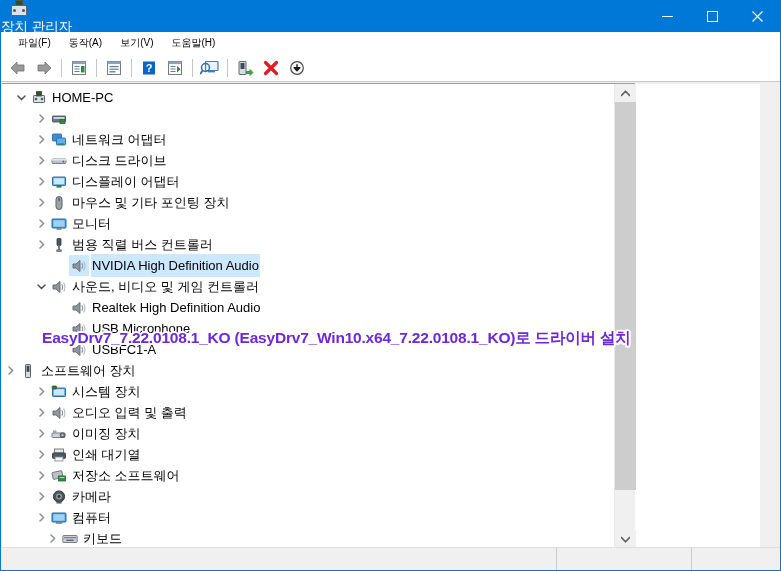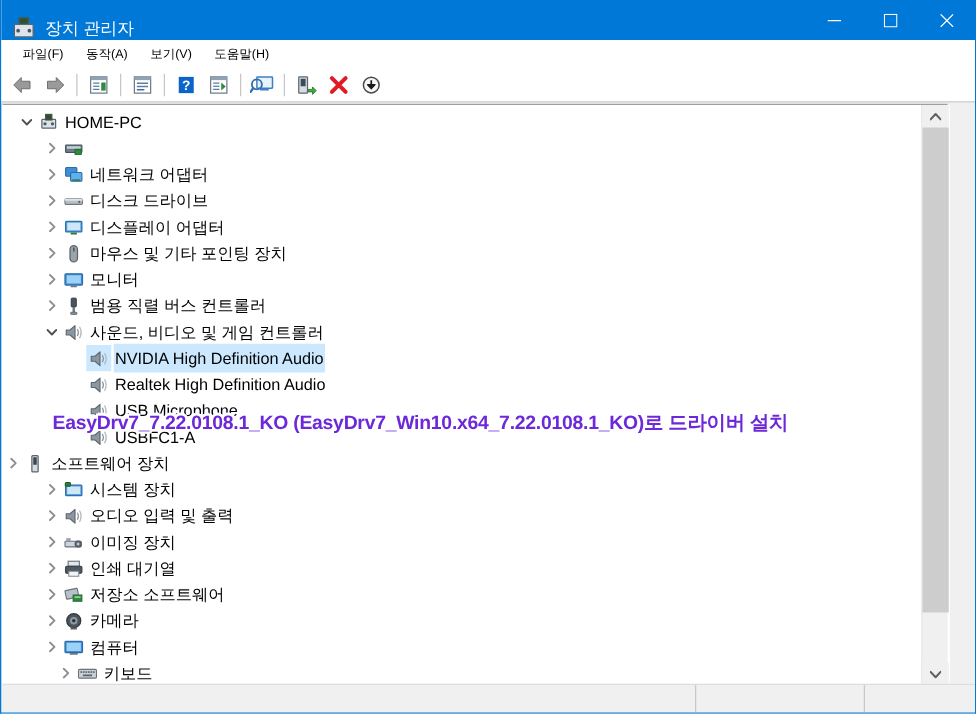--- a/index.html
+++ b/index.html
@@ -17,23 +17,24 @@
     border: 1px solid #0078d7;
     border-top: none;
     overflow: hidden;
   }
 
   
   #titlebar {
     height: 32px;
     background: #0078d7;
     display: flex;
-    align-items: flex-end;
+    align-items: flex-start;
     position: relative;
     user-select: none;
+    flex-direction: column;
   }
   #titlebar-icon {
     width: 18px; height: 18px;
     margin-left: 9px; margin-right: 8px;
     position: relative;
     flex: 0 0 auto;
   }
   .dm-icon-body {
     position: absolute;
     left: 1px; top: 5px;
@@ -117,21 +118,21 @@
   .tb-sep {
     width: 1px; height: 18px;
     background: #c6c6c6;
     margin: 0 4px;
   }
 
   
   #content {
     position: absolute;
     left: 1px; top: 83px;
-    width: 756px;
+    width: 633px;
     height: 465px;
     background: #ffffff;
     border-top: 1px solid #9f9f9f;
   }
   #tree {
     position: absolute;
     left: 0; top: 0;
     width: 758px;
     height: 100%;
     overflow: hidden;
@@ -487,45 +488,45 @@
           </span>
           <span class="row-icon">
             <svg width="16" height="16" viewBox="0 0 16 16">
               <rect x="6" y="1.5" width="4" height="7" rx="0.6" fill="#4a545e" stroke="#333b42" stroke-width="0.8"></rect>
               <rect x="7" y="8.5" width="2" height="4.5" fill="#6f7a85"></rect>
               <rect x="5.5" y="12.8" width="5" height="1.7" rx="0.5" fill="#8d979f" stroke="#5a636b" stroke-width="0.7"></rect>
             </svg>
           </span>
           <span class="row-label">범용 직렬 버스 컨트롤러</span>
         </div>
-        <div class="row" style="padding-left:31px">
-          <span class="chev">
-            <svg width="9" height="9" viewBox="0 0 9 9">
-              <path d="M1,3 L4.5,6.6 L8,3" stroke="#4f5256" stroke-width="1.5" fill="none" stroke-linecap="round" stroke-linejoin="round"></path>
-            </svg>
-          </span>
-          <span class="row-icon">
+        <div class="row sel" style="padding-left:51px">
+          <span class="chev"></span>
+          <span class="row-icon" style="background: rgb(204, 232, 255);">
             <svg width="16" height="16" viewBox="0 0 16 16">
               <path d="M2,6 L5,6 L9,2.5 L9,13.5 L5,10 L2,10 Z" fill="#8d979f" stroke="#5d666e" stroke-width="0.9" stroke-linejoin="round"></path>
               <path d="M10.8,5.2 Q12.6,8 10.8,10.8" stroke="#8d979f" stroke-width="1.1" fill="none"></path>
               <path d="M12.6,3.4 Q15.2,8 12.6,12.6" stroke="#b4bcc2" stroke-width="1.1" fill="none"></path>
             </svg>
           </span>
-          <span class="row-label">사운드, 비디오 및 게임 컨트롤러</span>
-        </div>
-        <div class="row sel" style="padding-left:51px">
-          <span class="chev"></span>
-          <span class="row-icon" style="background: rgb(204, 232, 255);">
+          <span class="row-label" style="background: rgb(204, 232, 255); box-shadow: rgb(204, 232, 255) 0px 0px 0px 1px;">NVIDIA High Definition Audio</span>
+        </div>
+        <div class="row" style="padding-left:31px">
+          <span class="chev">
+            <svg width="9" height="9" viewBox="0 0 9 9">
+              <path d="M1,3 L4.5,6.6 L8,3" stroke="#4f5256" stroke-width="1.5" fill="none" stroke-linecap="round" stroke-linejoin="round"></path>
+            </svg>
+          </span>
+          <span class="row-icon">
             <svg width="16" height="16" viewBox="0 0 16 16">
               <path d="M2,6 L5,6 L9,2.5 L9,13.5 L5,10 L2,10 Z" fill="#8d979f" stroke="#5d666e" stroke-width="0.9" stroke-linejoin="round"></path>
               <path d="M10.8,5.2 Q12.6,8 10.8,10.8" stroke="#8d979f" stroke-width="1.1" fill="none"></path>
               <path d="M12.6,3.4 Q15.2,8 12.6,12.6" stroke="#b4bcc2" stroke-width="1.1" fill="none"></path>
             </svg>
           </span>
-          <span class="row-label" style="background: rgb(204, 232, 255); box-shadow: rgb(204, 232, 255) 0px 0px 0px 1px;">NVIDIA High Definition Audio</span>
+          <span class="row-label">사운드, 비디오 및 게임 컨트롤러</span>
         </div>
         <div class="row" style="padding-left:51px">
           <span class="chev"></span>
           <span class="row-icon">
             <svg width="16" height="16" viewBox="0 0 16 16">
               <path d="M2,6 L5,6 L9,2.5 L9,13.5 L5,10 L2,10 Z" fill="#8d979f" stroke="#5d666e" stroke-width="0.9" stroke-linejoin="round"></path>
               <path d="M10.8,5.2 Q12.6,8 10.8,10.8" stroke="#8d979f" stroke-width="1.1" fill="none"></path>
               <path d="M12.6,3.4 Q15.2,8 12.6,12.6" stroke="#b4bcc2" stroke-width="1.1" fill="none"></path>
             </svg>
           </span>

